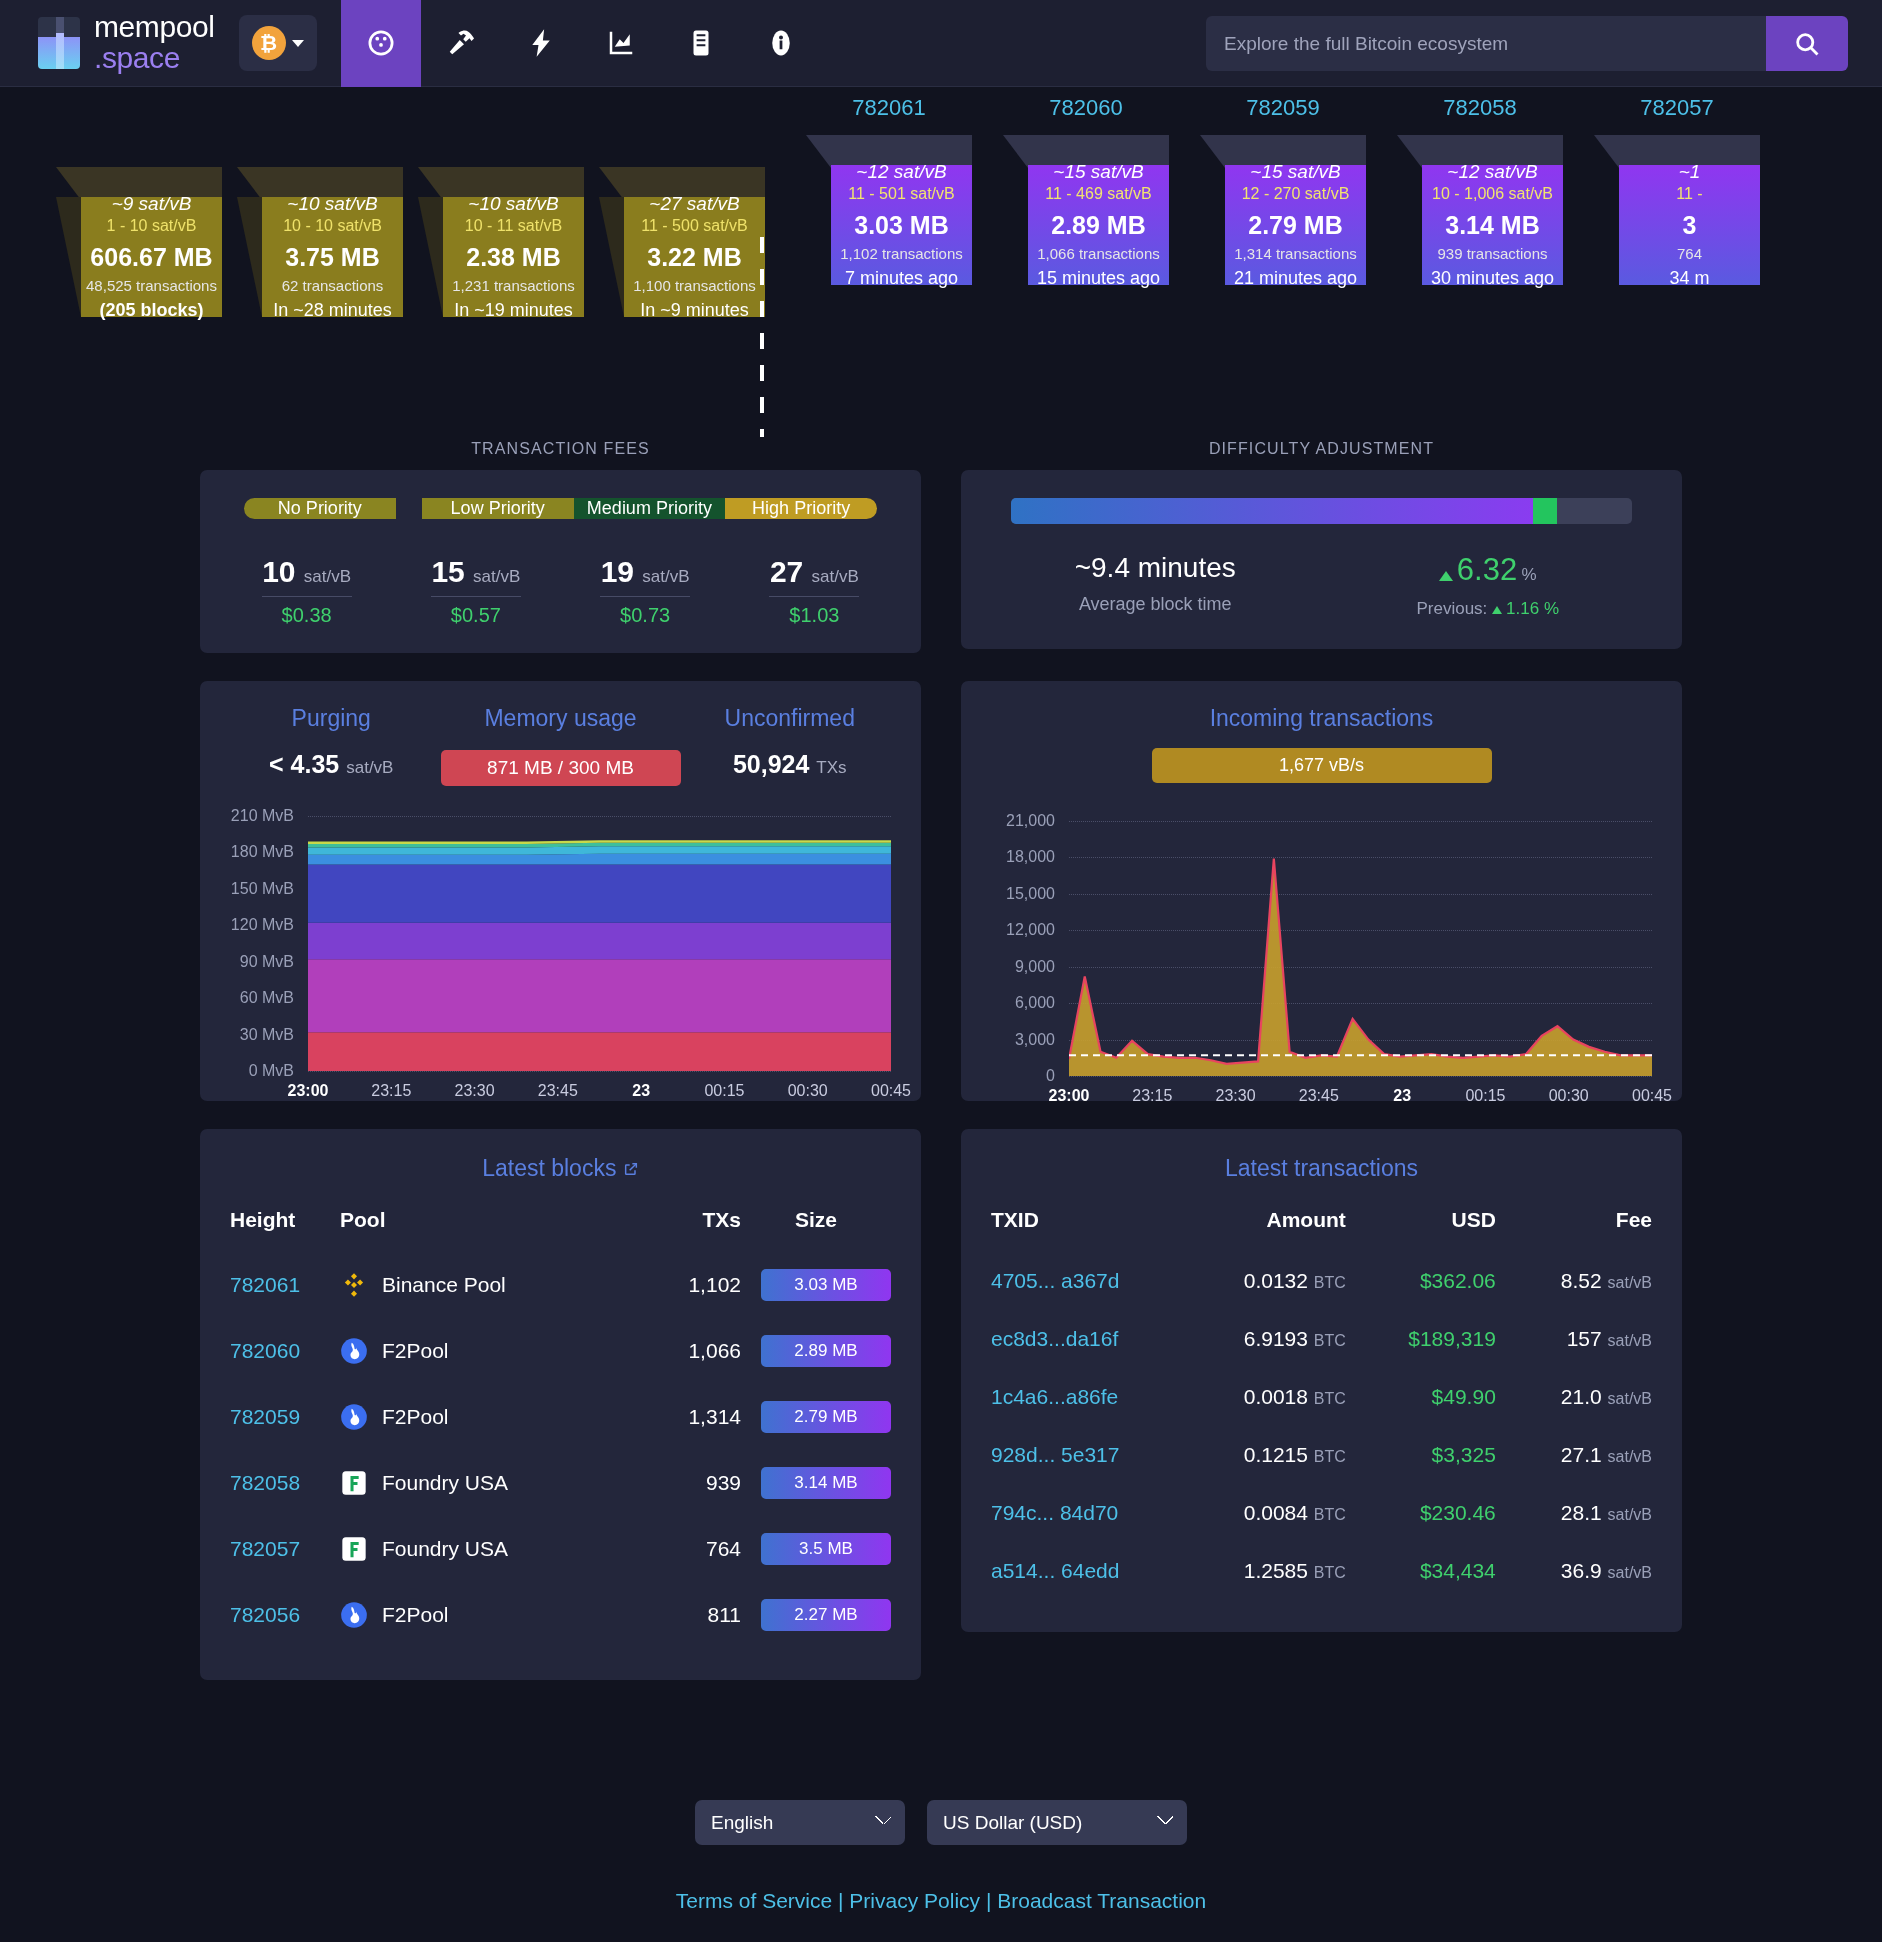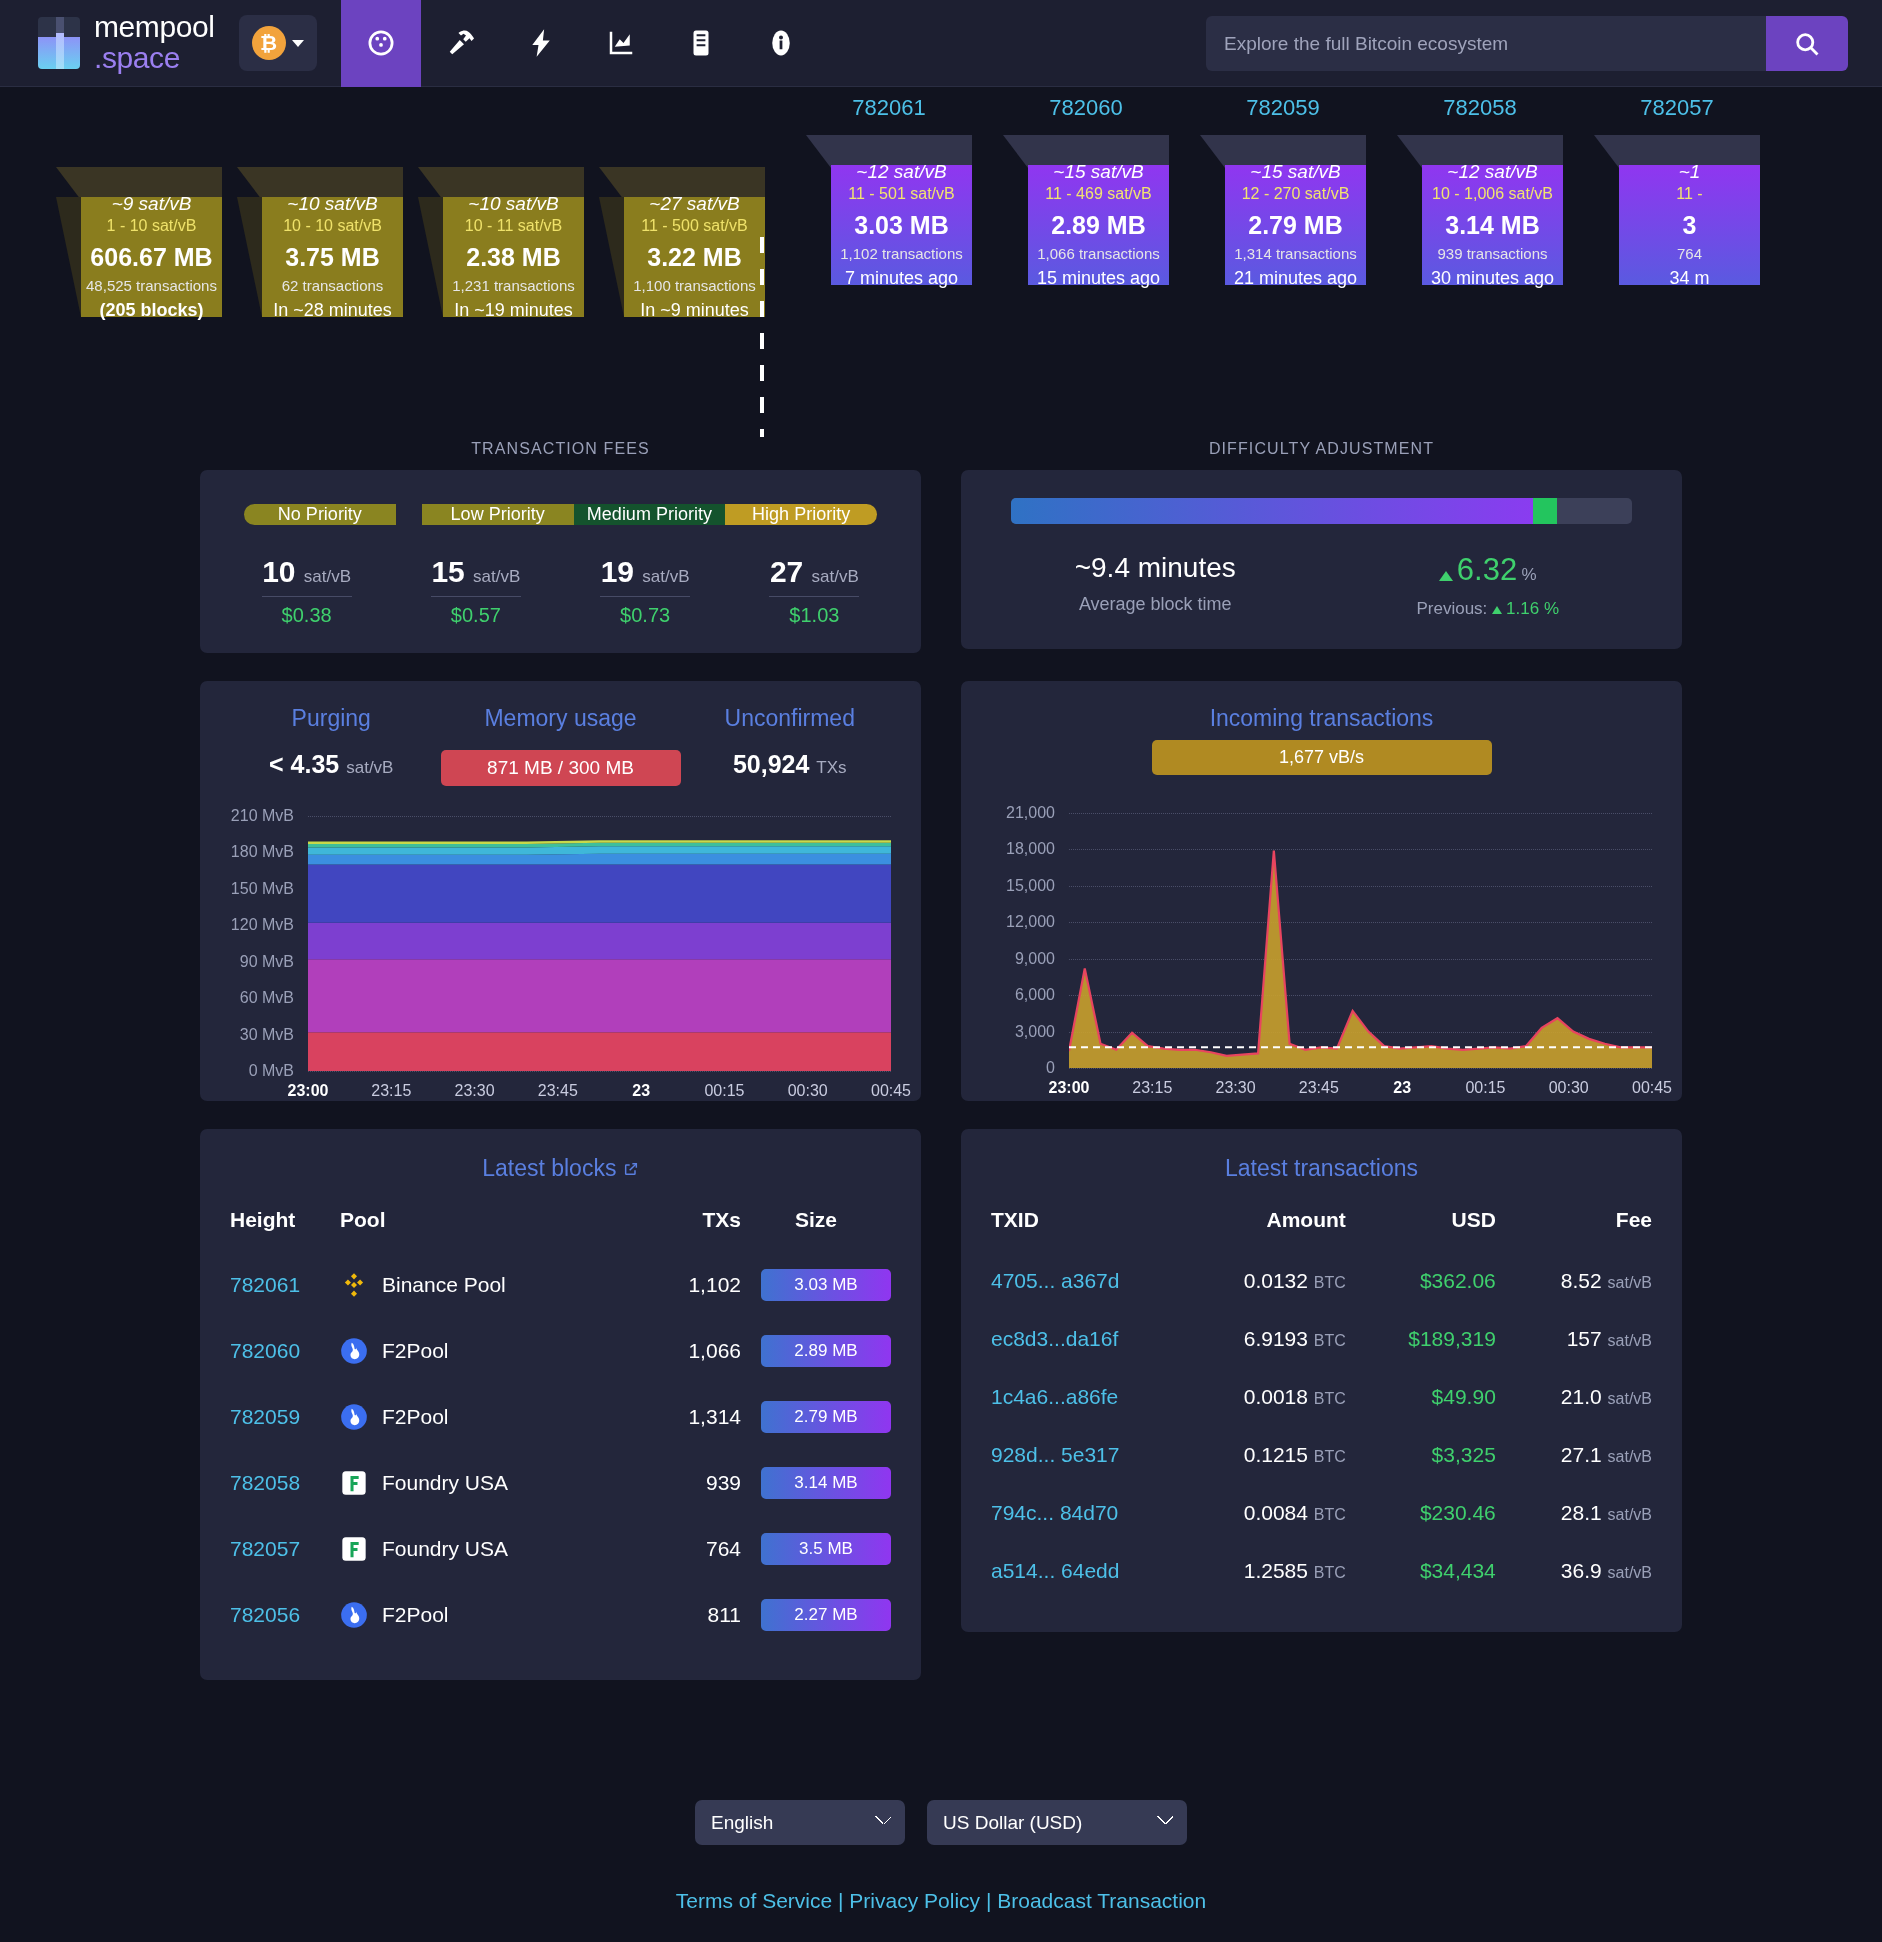--- a/index.html
+++ b/index.html
@@ -131,21 +131,21 @@
   .panel-cap {
     text-align: center; color: #9aa0b8; font-size: 16px; letter-spacing: 1.1px;
     margin-bottom: 12px;
   }
   .panel {
     background: #23263b; border-radius: 7px;
   }
 
   
   .fees-panel { padding: 28px 22px 26px; }
-  .prio-bar { display: flex; height: 33px; margin: 0 22px; align-items: center; }
+  .prio-bar { display: flex; height: 33px; margin: 0 22px; align-items: flex-start; }
   .prio {
     flex: 1; display:flex; align-items:center; justify-content:center;
     background: #8a8521; font-size: 18px; color: #fff; cursor: pointer;
   }
   .prio.first { border-radius: 17px 0 0 17px; background:#8a8521; }
   .prio.last  { border-radius: 0 17px 17px 0; background: #bf9c23; }
   .prio.mid2  { background: #14532d; }
   .prio-gap {
     width: 26px;
     background: repeating-linear-gradient(to right, #2e3149 0 3px, #3e4261 3px 6px);
@@ -188,21 +188,21 @@
   .mp-stat { flex:1; text-align:center; }
   .mp-label { color: #5a7fe0; font-size: 23px; }
   .mp-value { margin-top: 18px; font-size: 25px; font-weight: bold; }
   .mp-value .u { font-size: 17px; color:#a7abc0; font-weight: normal; }
   .mem-badge {
     display:inline-block; background: #cf4653; color:#fff; border-radius: 5px;
     padding: 7px 20px; font-size: 19px; font-weight: normal; min-width: 240px;
   }
   .title-center { text-align:center; color:#5a7fe0; font-size: 23px; }
   .rate-badge {
-    display:block; margin: 8px auto 0; width: 340px; background:#b08a22;
+    display:block; margin: 16px auto 0; width: 340px; background:#b08a22;
     color:#fff; border-radius:5px; padding:7px 0; font-size:18px; text-align:center;
   }
 
   .chart-area { position: relative; margin-top: 30px; height: 290px; }
   .yaxis { position:absolute; left:0; top:0; width: 78px; height: 255px; }
   .ytick { position:absolute; right: 6px; font-size: 16px; color:#9aa0b8; transform: translateY(-50%); white-space: nowrap; }
   .plot { position:absolute; left: 86px; right: 8px; top:0; height: 255px; }
   .gridline { position:absolute; left:0; right:0; height:0; border-top: 1px dotted #4a4e68; }
   .xaxis { position:absolute; left: 86px; right: 8px; bottom: -2px; height: 26px; }
   .xtick { position:absolute; font-size: 16px; color:#c9cce0; transform: translateX(-50%); }

